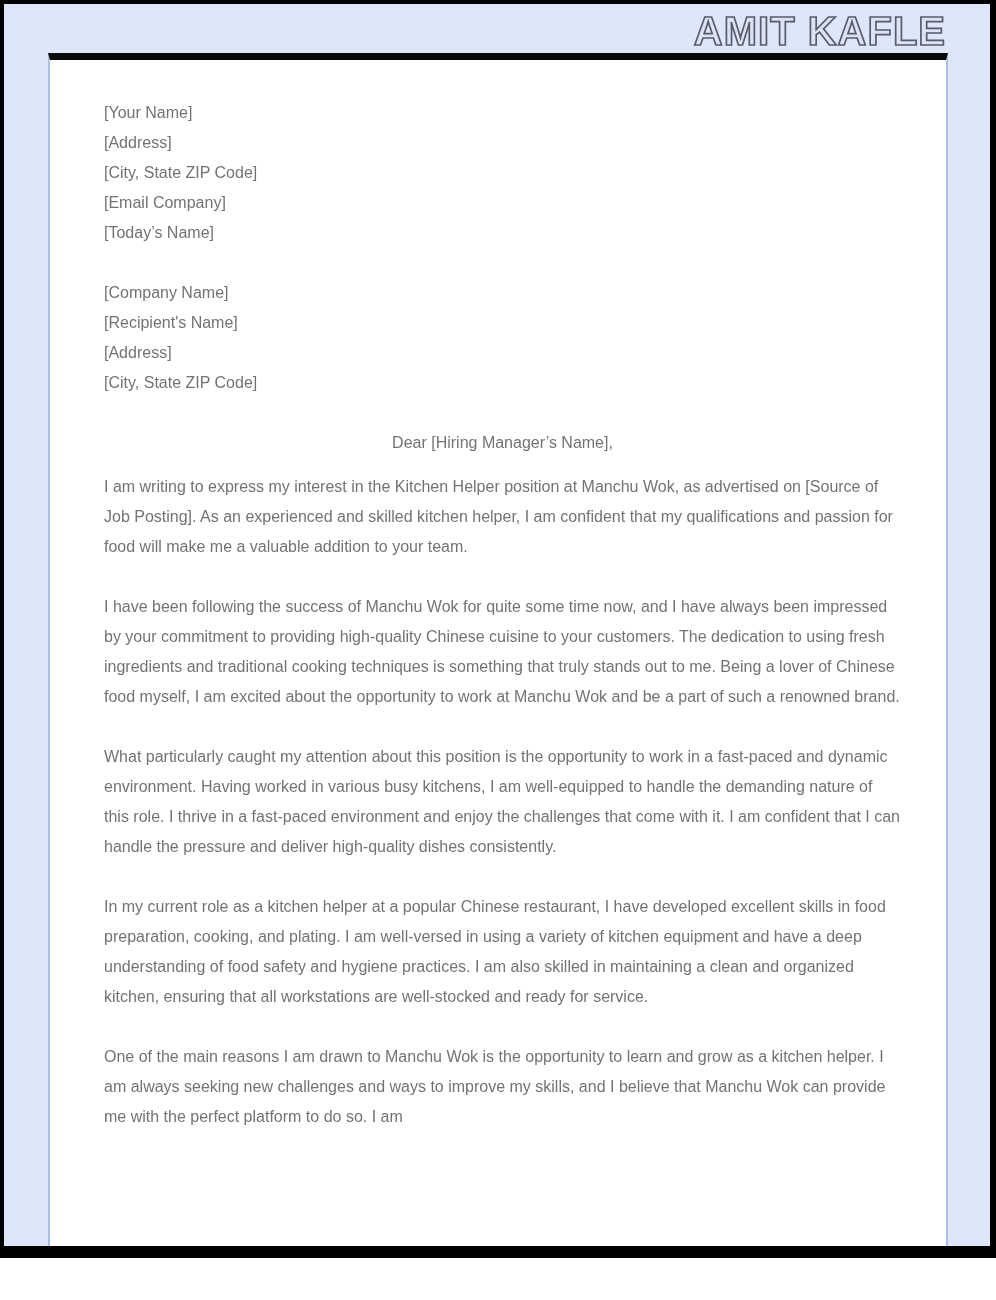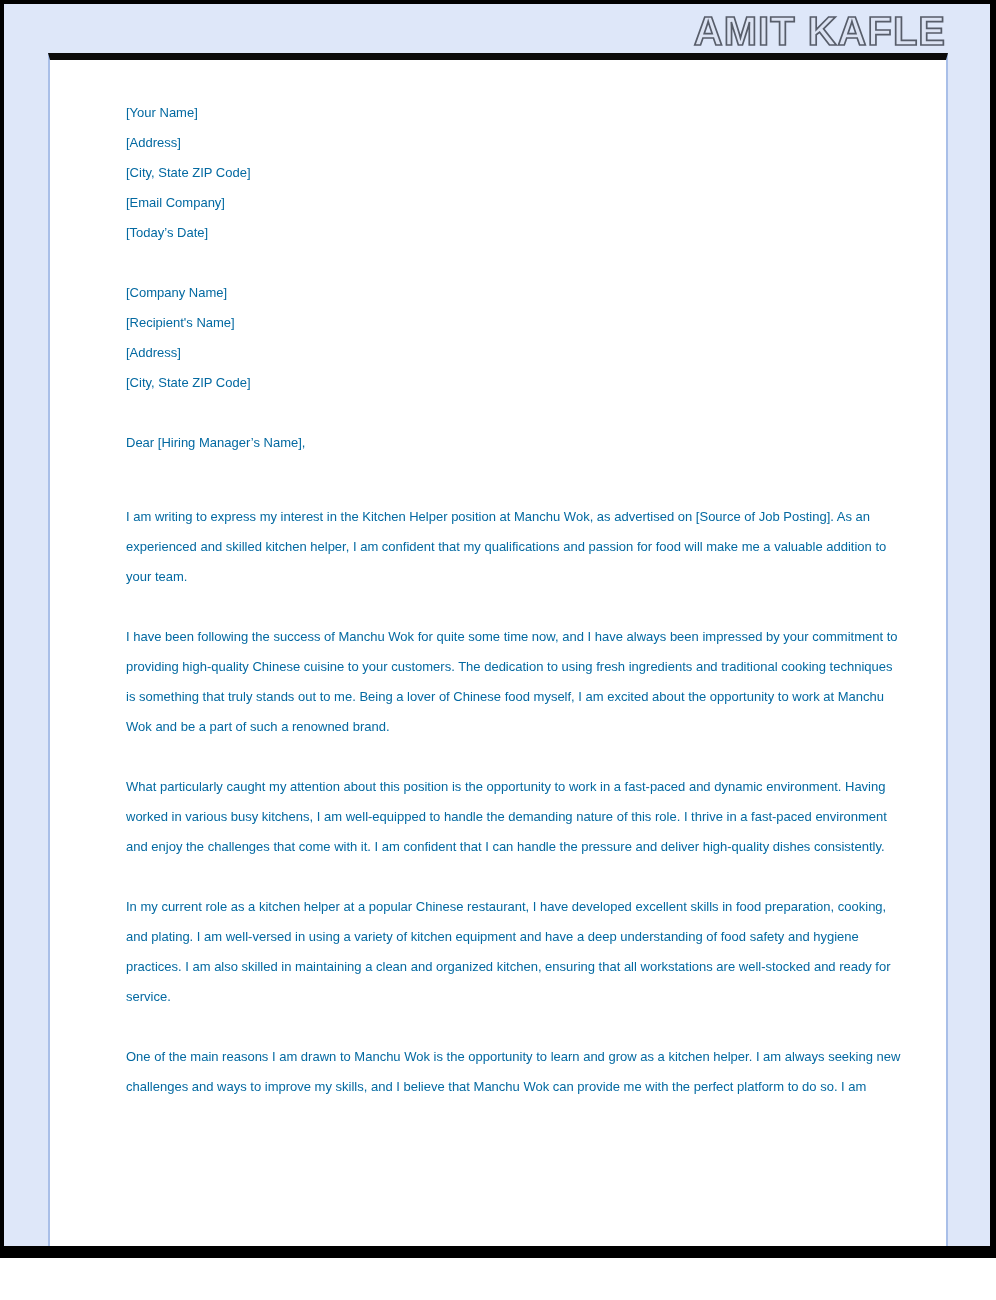--- a/index.html
+++ b/index.html
@@ -43,29 +43,29 @@
     top: 53px;
     width: 900px;
     height: 1209px;
     background: #ffffff;
     border: 2px solid #a9bfe8;
     border-top: 7px solid #0a0a0a;
     z-index: 1;
     overflow: visible;
   }
   .letter {
-    padding: 38px 45px 0 76px;
+    padding: 38px 45px 0 54px;
     width: 100%;
-    font-size: 13px;
+    font-size: 16px;
     line-height: 30px;
-    color: #0369a1;
+    color: #737373;
   }
   .addr-block { margin-bottom: 30px; }
   .addr-line { white-space: nowrap; }
-  .salutation { margin-bottom: 44px; }
+  .salutation { margin-bottom: 14px; text-align: center; }
   .para { margin-bottom: 30px; }
   .watermark {
     position: absolute;
     top: 1245px;
     right: 64px;
     font-size: 13px;
     color: #4a4a4a;
     z-index: 5;
     white-space: nowrap;
   }
@@ -78,21 +78,21 @@
   <div class="header-name">AMIT KAFLE</div>
 
   <div class="page">
     <div class="letter">
 
       <div class="addr-block">
         <div class="addr-line">[Your Name]</div>
         <div class="addr-line">[Address]</div>
         <div class="addr-line">[City, State ZIP Code]</div>
         <div class="addr-line">[Email Company]</div>
-        <div class="addr-line">[Today’s Date]</div>
+        <div class="addr-line">[Today’s Name]</div>
       </div>
 
       <div class="addr-block">
         <div class="addr-line">[Company Name]</div>
         <div class="addr-line">[Recipient's Name]</div>
         <div class="addr-line">[Address]</div>
         <div class="addr-line">[City, State ZIP Code]</div>
       </div>
 
       <p class="salutation">Dear [Hiring Manager’s Name],</p>

